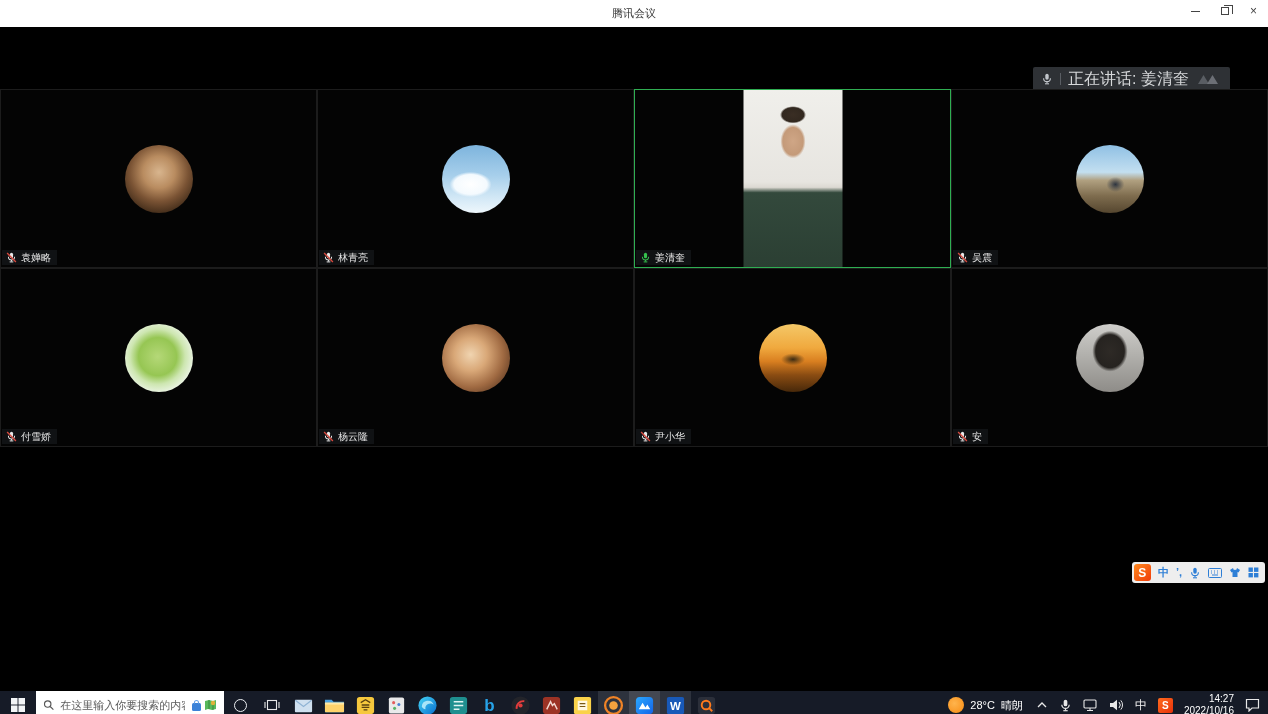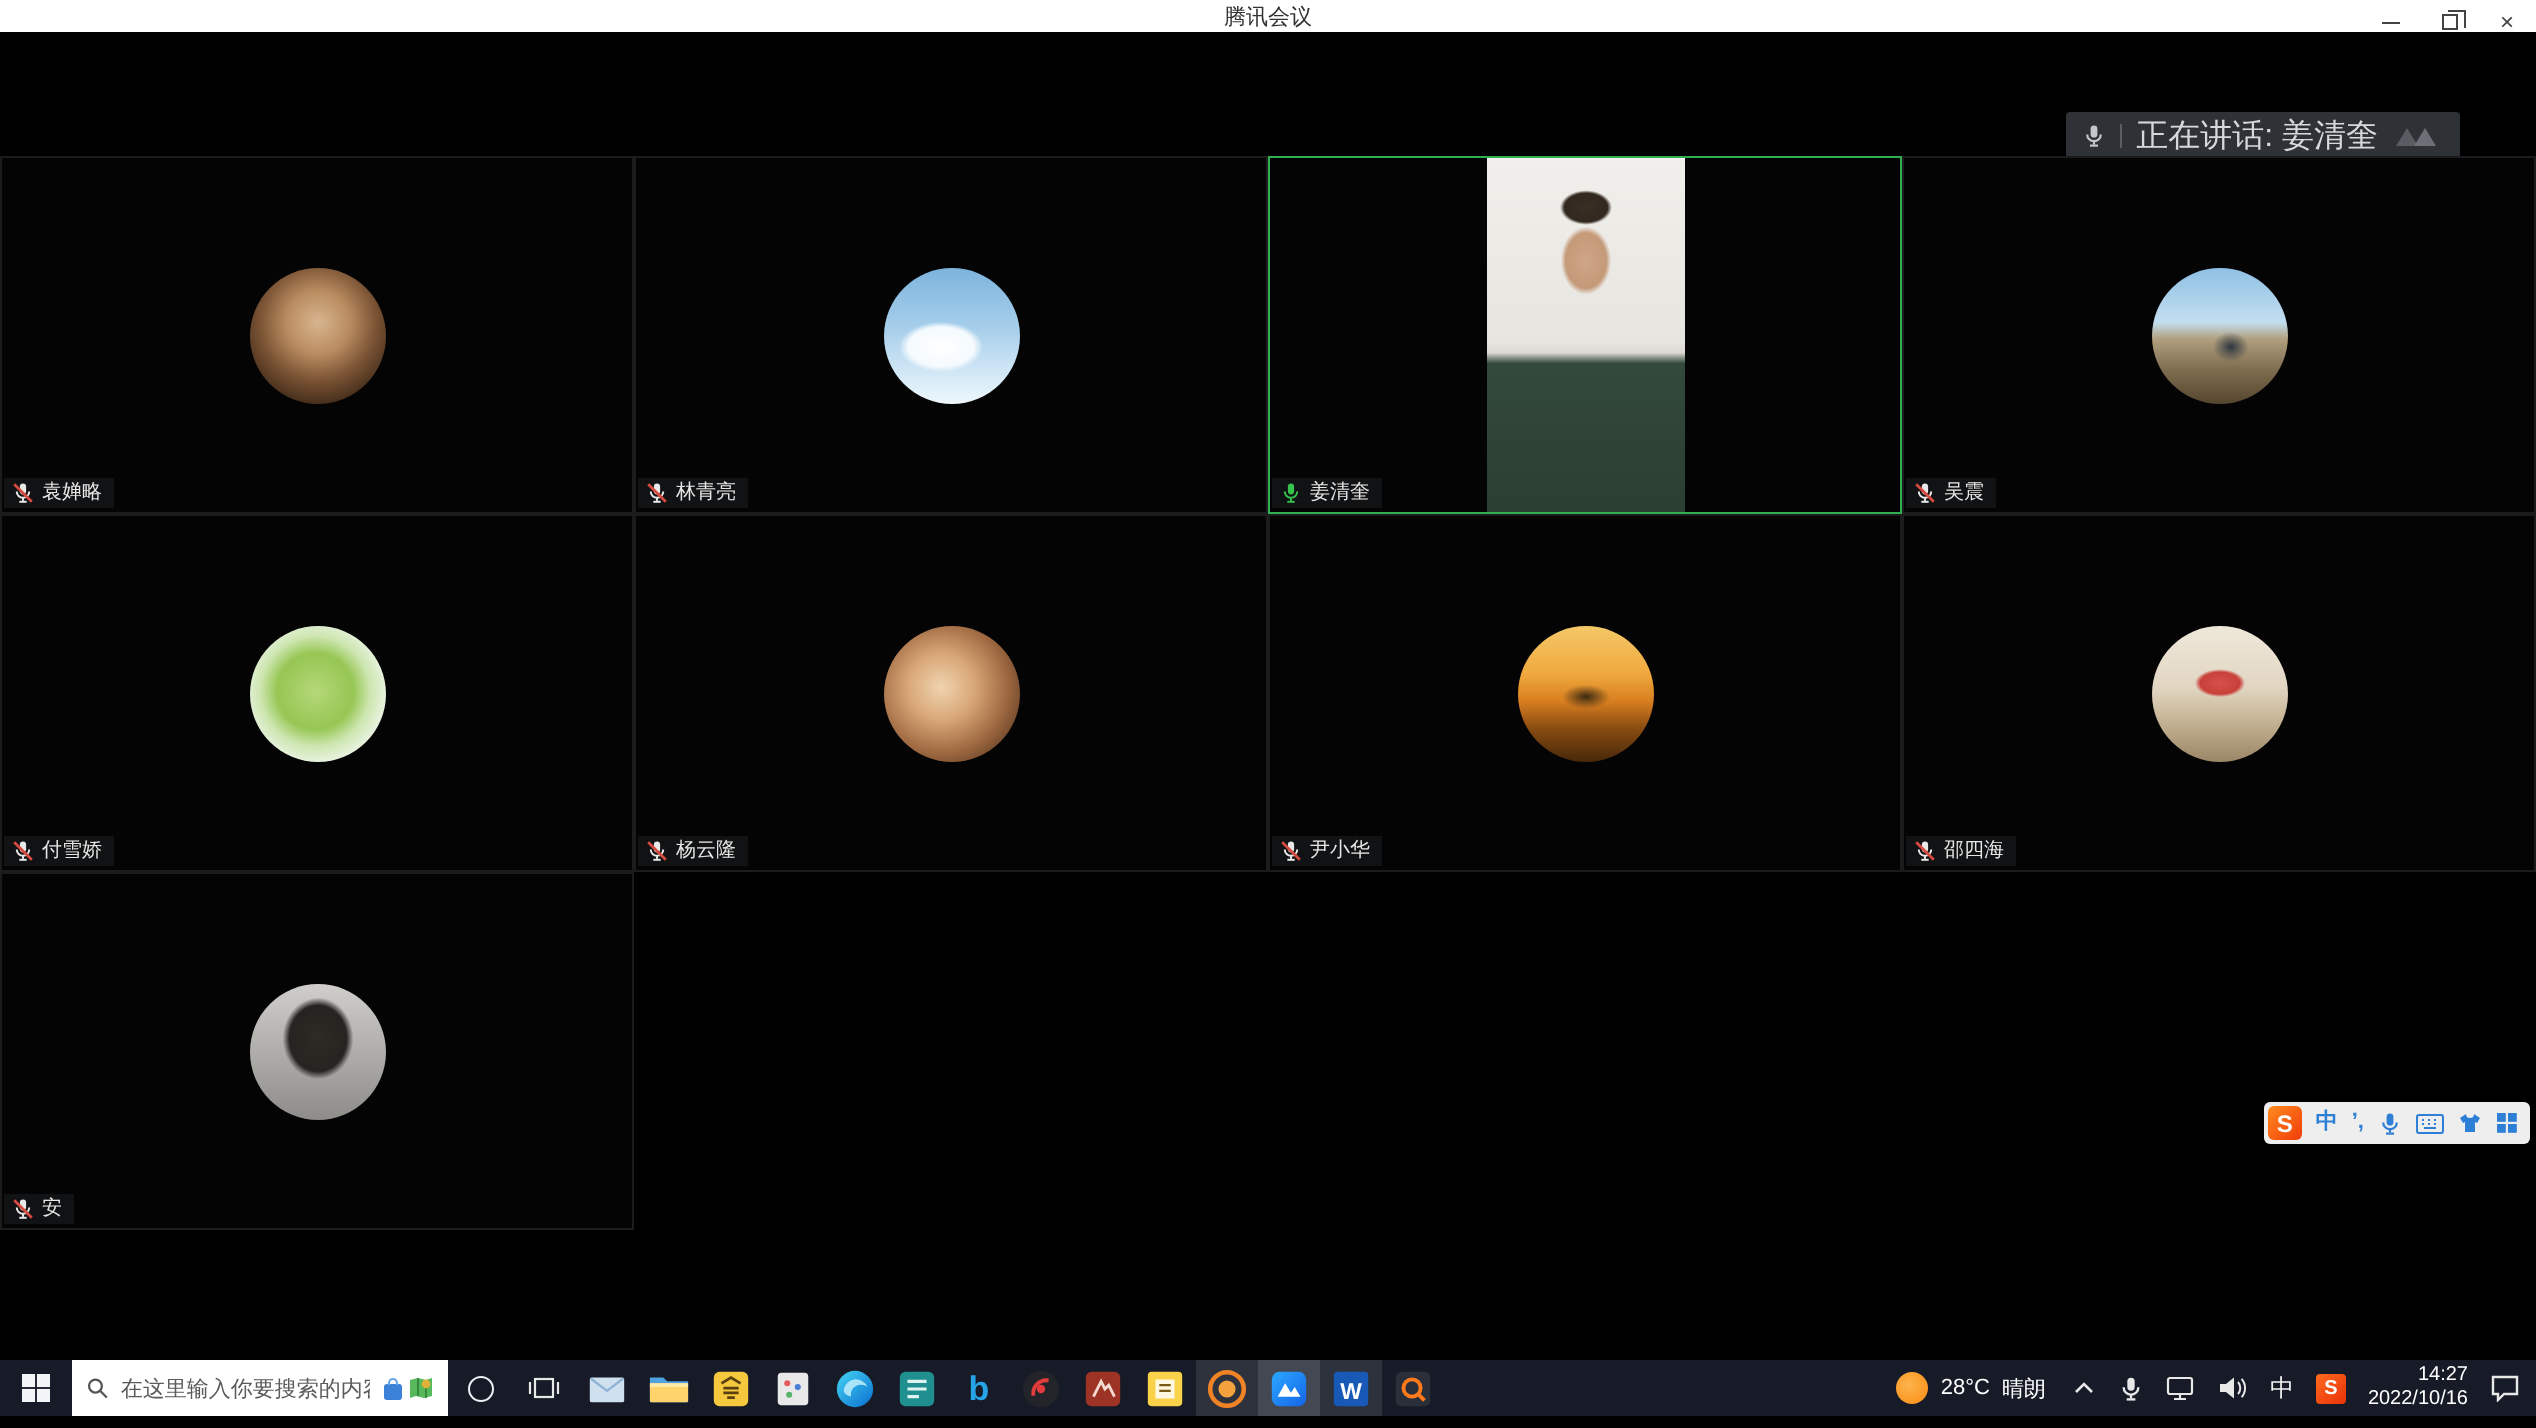--- a/index.html
+++ b/index.html
@@ -1,21 +1,21 @@
 <!DOCTYPE html>
 <html><head>
 <meta charset="utf-8">
 <style>
   * { margin:0; padding:0; box-sizing:border-box; }
   html,body { width:1268px; height:714px; overflow:hidden; background:#000;
     font-family:"Liberation Sans","DejaVu Sans",sans-serif; }
   .screen { width:1268px; height:714px; display:flex; flex-direction:column; }
 
   
-  .titlebar { height:16px; background:#ffffff; position:relative;
+  .titlebar { height:27px; background:#ffffff; position:relative;
     display:flex; align-items:center; justify-content:center; flex:0 0 auto; }
   .titlebar .title { font-size:11px; color:#333; }
   .win-controls { position:absolute; right:0; top:0; height:22px; display:flex; }
   .win-btn { width:29px; height:22px; display:flex; align-items:center; justify-content:center; cursor:default; }
   .glyph-min { width:9px; height:1px; background:#444; display:block; }
   .glyph-restore { width:8px; height:8px; border:1px solid #444; position:relative; display:block; }
   .glyph-restore:before { content:""; position:absolute; left:2px; top:-3px; width:8px; height:8px; border:1px solid #444; border-left:none; border-bottom:none; }
   .glyph-close { font-size:12px; color:#444; line-height:1; }
 
   
@@ -218,35 +218,20 @@
     <path d="M2.6 5.2 a3.4 3.4 0 0 0 6.8 0" stroke="#e8e8e8" stroke-width="1.1" fill="none"></path>
     <line x1="6" y1="8.8" x2="6" y2="10.3" stroke="#e8e8e8" stroke-width="1.1"></line>
     <line x1="4" y1="10.8" x2="8" y2="10.8" stroke="#e8e8e8" stroke-width="1.1"></line>
     <line x1="1.2" y1="1.2" x2="10.8" y2="10.8" stroke="#d84a3f" stroke-width="1.5"></line>
   </svg>
             </span>
             <span>尹小华</span>
           </div>
         </div>
         <div class="tile">
-          <div class="avatar" style="background: radial-gradient(18px 10px at 50% 42%, rgb(216, 80, 74) 0%, rgb(200, 64, 58) 55%, rgba(0, 0, 0, 0) 70%), linear-gradient(rgb(239, 232, 218) 0%, rgb(226, 214, 194) 45%, rgb(196, 179, 148) 70%, rgb(154, 134, 102) 100%);"></div>
-          <div class="name-tag">
-            <span style="display:flex">
-              <svg width="11" height="11" viewBox="0 0 12 12">
-    <rect x="4.3" y="0.8" width="3.4" height="6" rx="1.7" fill="#e8e8e8"></rect>
-    <path d="M2.6 5.2 a3.4 3.4 0 0 0 6.8 0" stroke="#e8e8e8" stroke-width="1.1" fill="none"></path>
-    <line x1="6" y1="8.8" x2="6" y2="10.3" stroke="#e8e8e8" stroke-width="1.1"></line>
-    <line x1="4" y1="10.8" x2="8" y2="10.8" stroke="#e8e8e8" stroke-width="1.1"></line>
-    <line x1="1.2" y1="1.2" x2="10.8" y2="10.8" stroke="#d84a3f" stroke-width="1.5"></line>
-  </svg>
-            </span>
-            <span>邵四海</span>
-          </div>
-        </div>
-        <div class="tile">
           <div class="avatar" style="background: radial-gradient(26px 30px at 50% 40%, rgb(46, 42, 38) 0%, rgb(38, 35, 32) 55%, rgba(0, 0, 0, 0) 68%), linear-gradient(rgb(207, 206, 203) 0%, rgb(181, 180, 176) 40%, rgb(142, 140, 136) 100%);"></div>
           <div class="name-tag">
             <span style="display:flex">
               <svg width="11" height="11" viewBox="0 0 12 12">
     <rect x="4.3" y="0.8" width="3.4" height="6" rx="1.7" fill="#e8e8e8"></rect>
     <path d="M2.6 5.2 a3.4 3.4 0 0 0 6.8 0" stroke="#e8e8e8" stroke-width="1.1" fill="none"></path>
     <line x1="6" y1="8.8" x2="6" y2="10.3" stroke="#e8e8e8" stroke-width="1.1"></line>
     <line x1="4" y1="10.8" x2="8" y2="10.8" stroke="#e8e8e8" stroke-width="1.1"></line>
     <line x1="1.2" y1="1.2" x2="10.8" y2="10.8" stroke="#d84a3f" stroke-width="1.5"></line>
   </svg>

